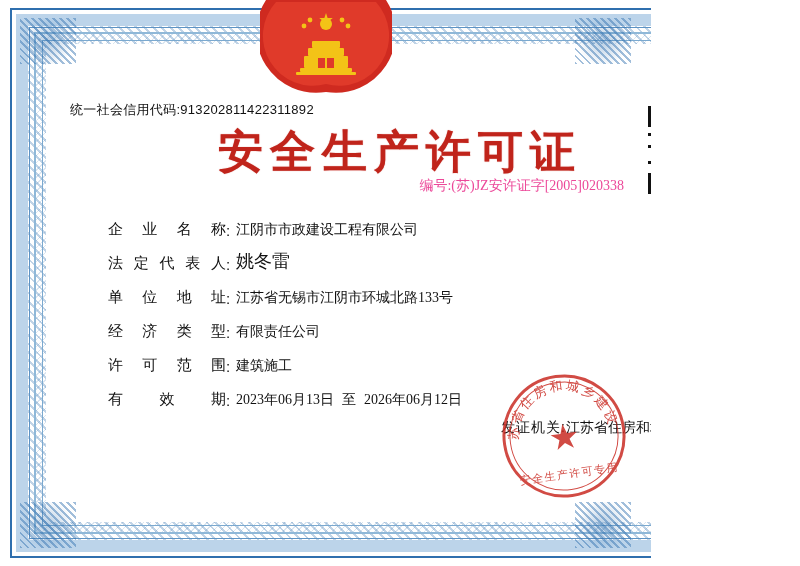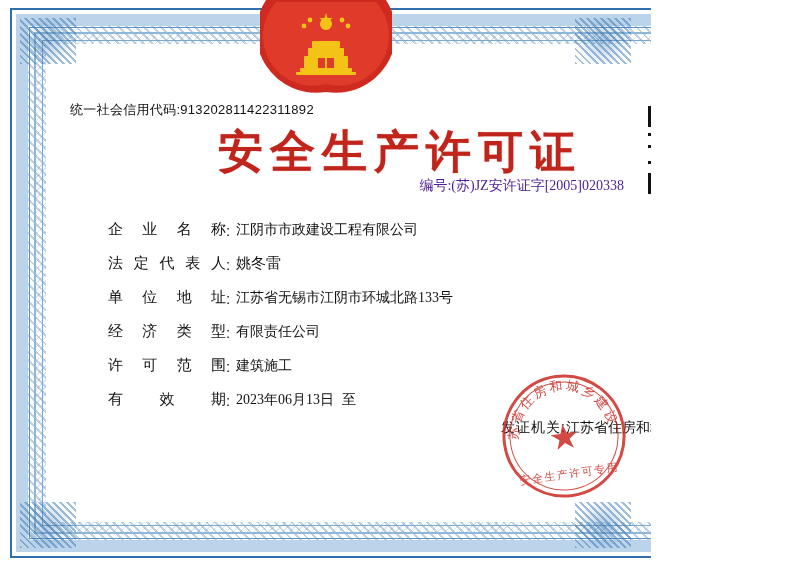--- a/index.html
+++ b/index.html
@@ -115,21 +115,21 @@
     font-size: 45px;
     letter-spacing: 7px;
     color: #c0241b;
     text-shadow: 0 0 1px rgba(192,36,27,.6);
   }
   .cert-no {
     position: absolute;
     right: 130px;
     top: 133px;
     font-size: 14px;
-    color: #4c1d95;
+    color: #ec4899;
     font-family: "Liberation Serif", serif;
   }
 
   .rows {
     position: absolute;
     left: 62px;
     top: 163px;
     width: 580px;
   }
   .row {
@@ -154,21 +154,21 @@
     padding-bottom: 2px;
     color: #111;
   }
   .row .value {
     font-size: 14px;
     color: #111;
     padding-bottom: 2px;
     font-family: "Liberation Serif", serif;
     margin-top: 48px;
   }
-  .row .value.small { font-size: 15px; }
+  .row .value.small { font-size: 18px; }
   .row .mid-label {
     font-size: 14px;
     color: #111;
     padding: 0 8px 2px 8px;
   }
 
   .issuer {
     position: absolute;
     right: 34px;
     top: 375px;
@@ -546,20 +546,21 @@
 
       <div class="row">
         <div class="label">
           <span>有</span>
           <span>效</span>
           <span>期</span>
         </div>
         <div class="colon">:</div>
         <div class="value">2023年06月13日</div>
         <div class="mid-label">至</div>
+        <div class="value">2026年06月12日</div>
       </div>
 
     </div>
 
     <div class="issuer">
       <div class="line">
         <span class="lab">发证机关:</span><span class="val">江苏省住房和城乡建设厅</span>
       </div>
     </div>
 

